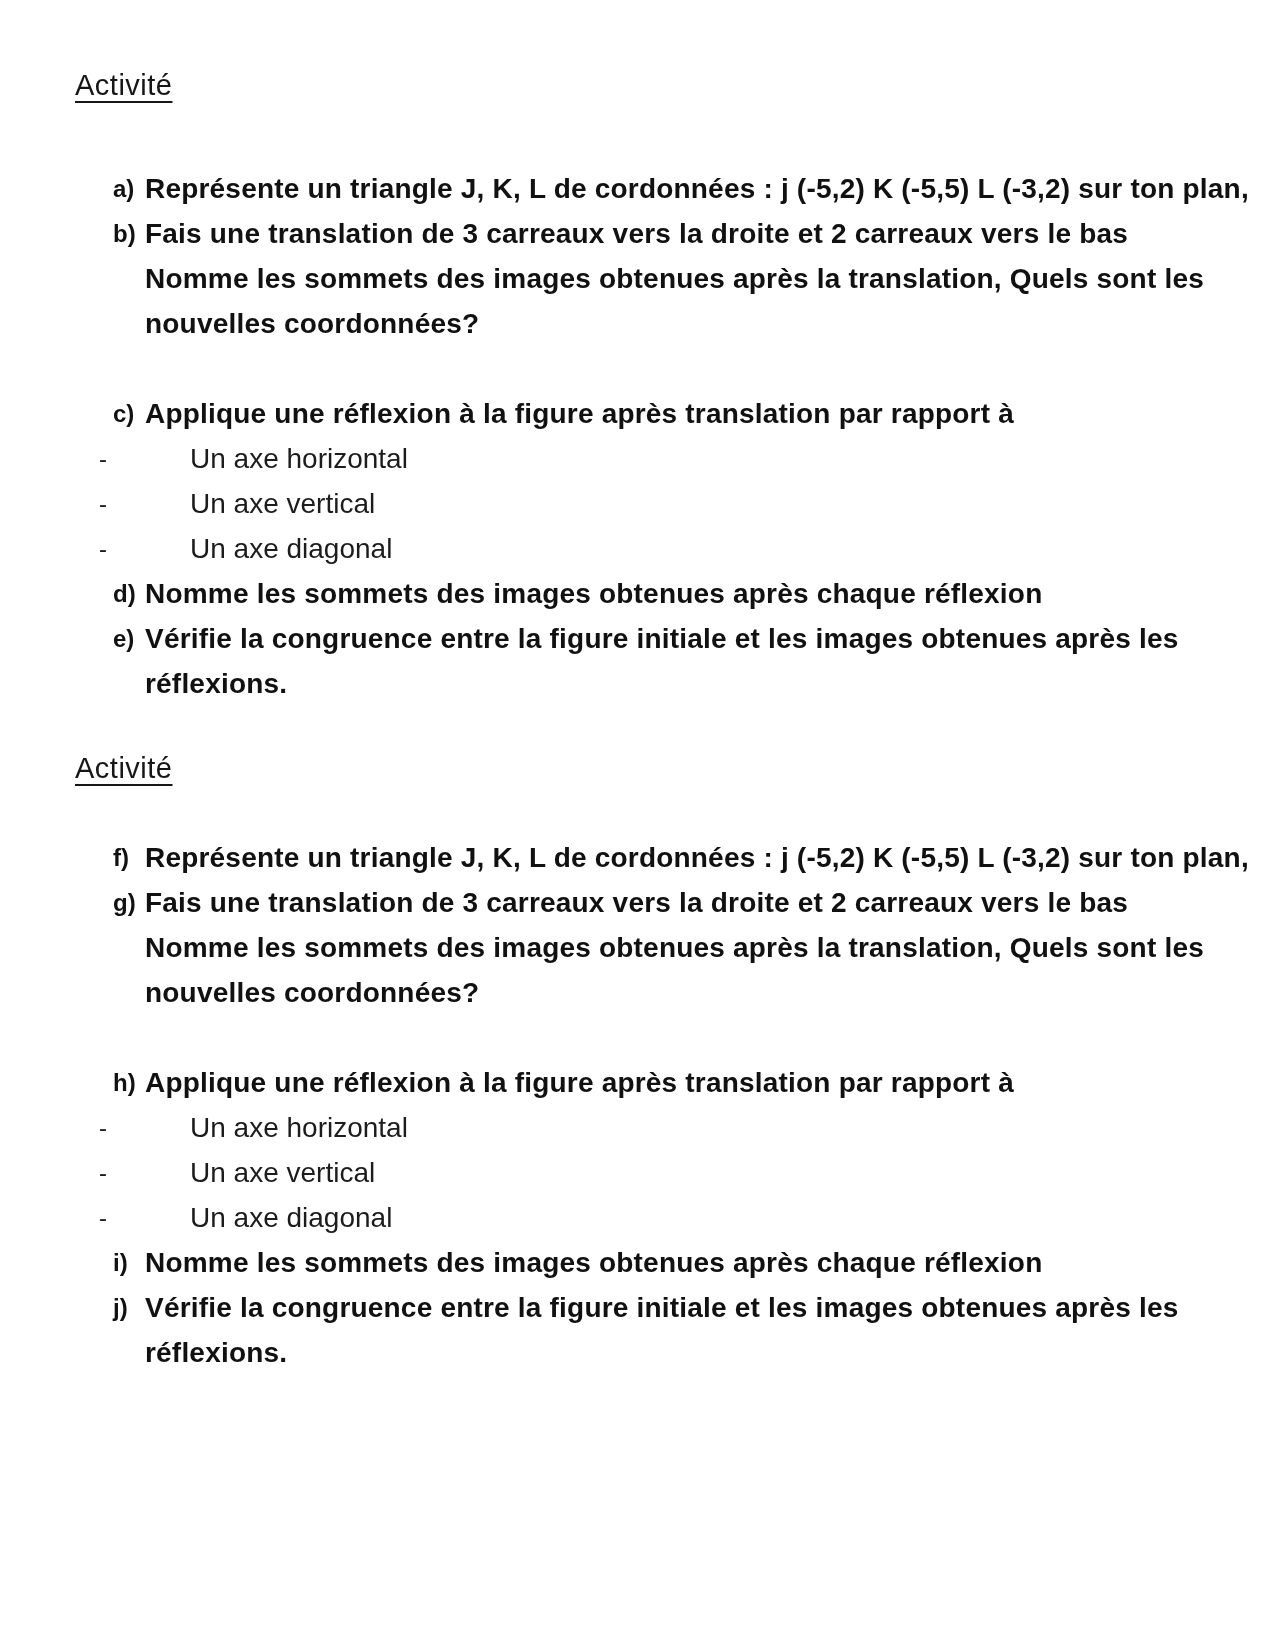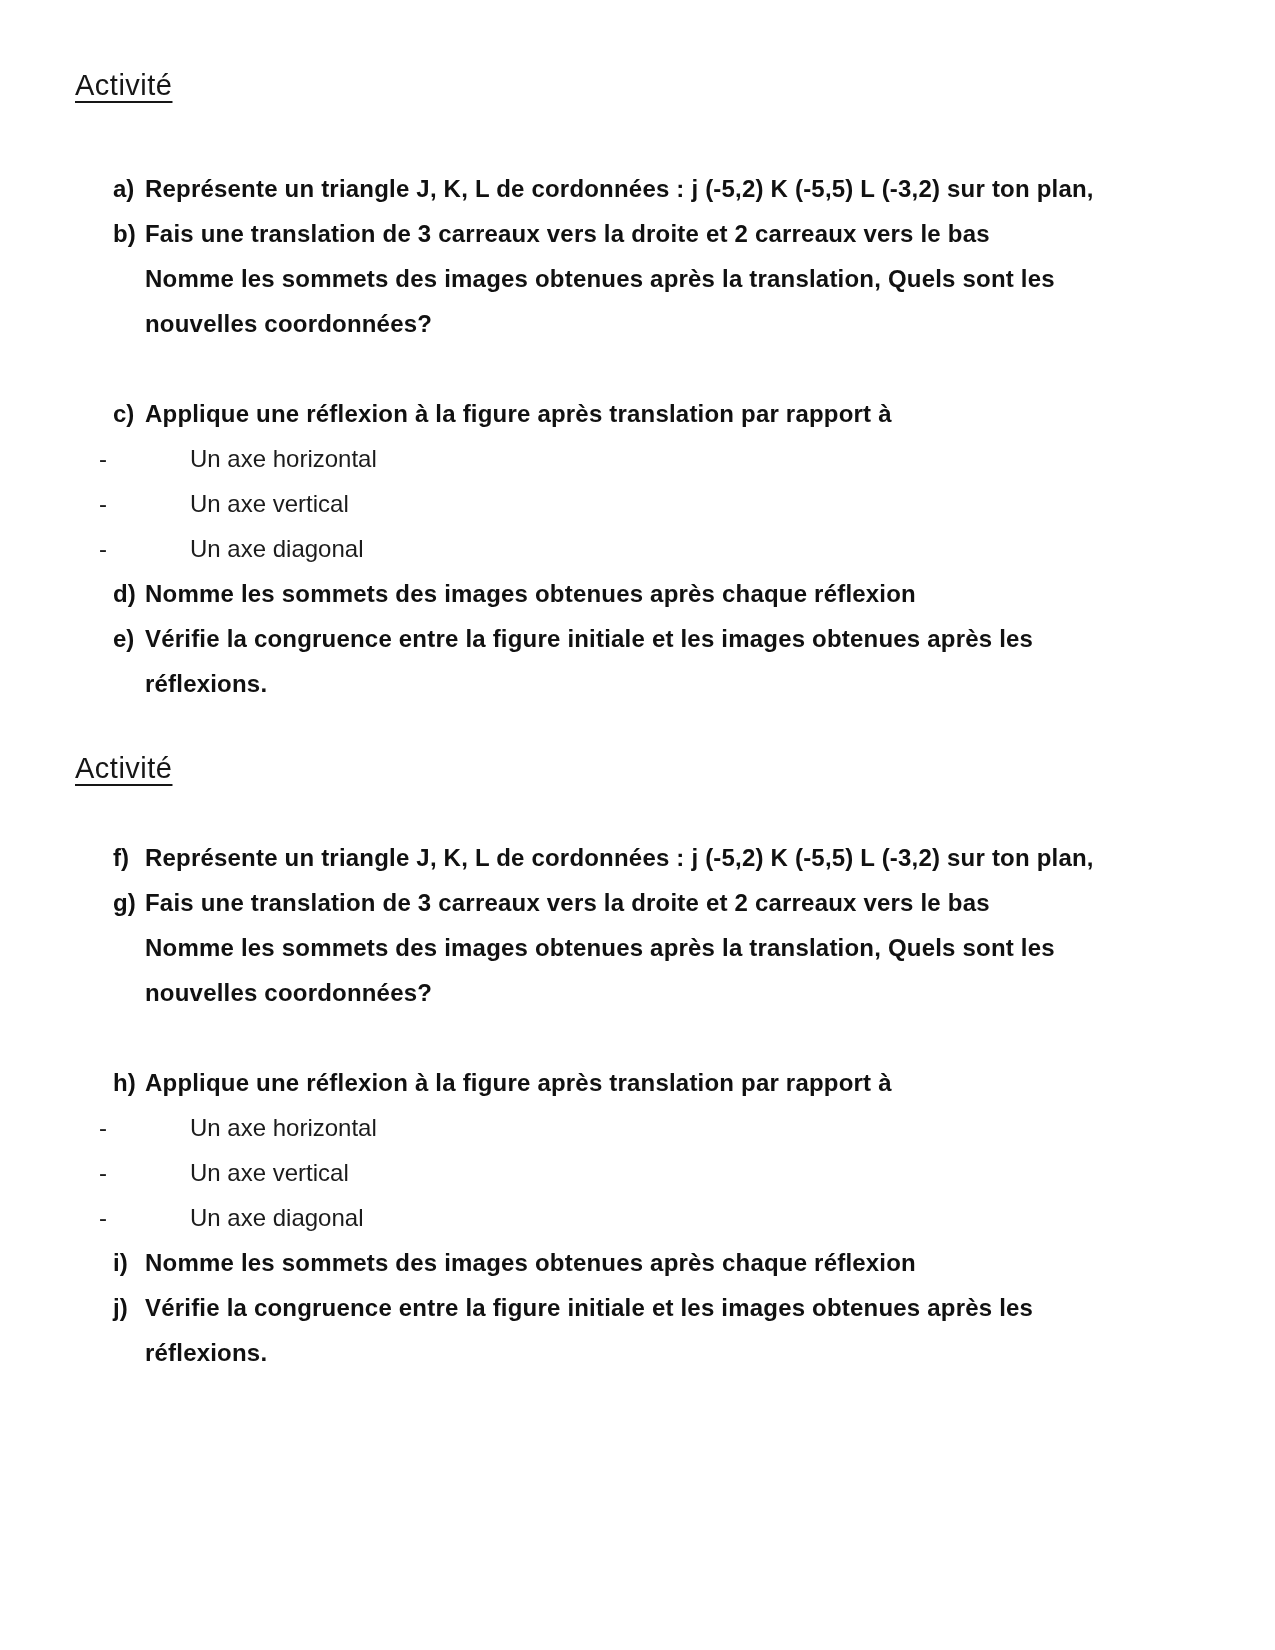--- a/index.html
+++ b/index.html
@@ -28,21 +28,21 @@
     color: #161616;
     width: fit-content;
   }
   .items { }
   .activity-1 .items { margin-top: 64px; }
   .activity-2 { margin-top: 45px; }
   .activity-2 .items { margin-top: 50px; }
   .item { position: relative; padding-left: 70px; }
   .item.dash { padding-left: 73px; }
   .line {
-    font-size: 24px;
+    font-size: 28px;
     line-height: 45px;
     white-space: nowrap;
   }
   .item.letter .line { font-weight: 700; letter-spacing: 0.2px; }
   .item.dash .line { font-weight: 400; color: #1c1c1c; margin-left: 42px; }
   .marker {
     position: absolute;
     top: 0;
     font-size: 24px;
     line-height: 45px;

